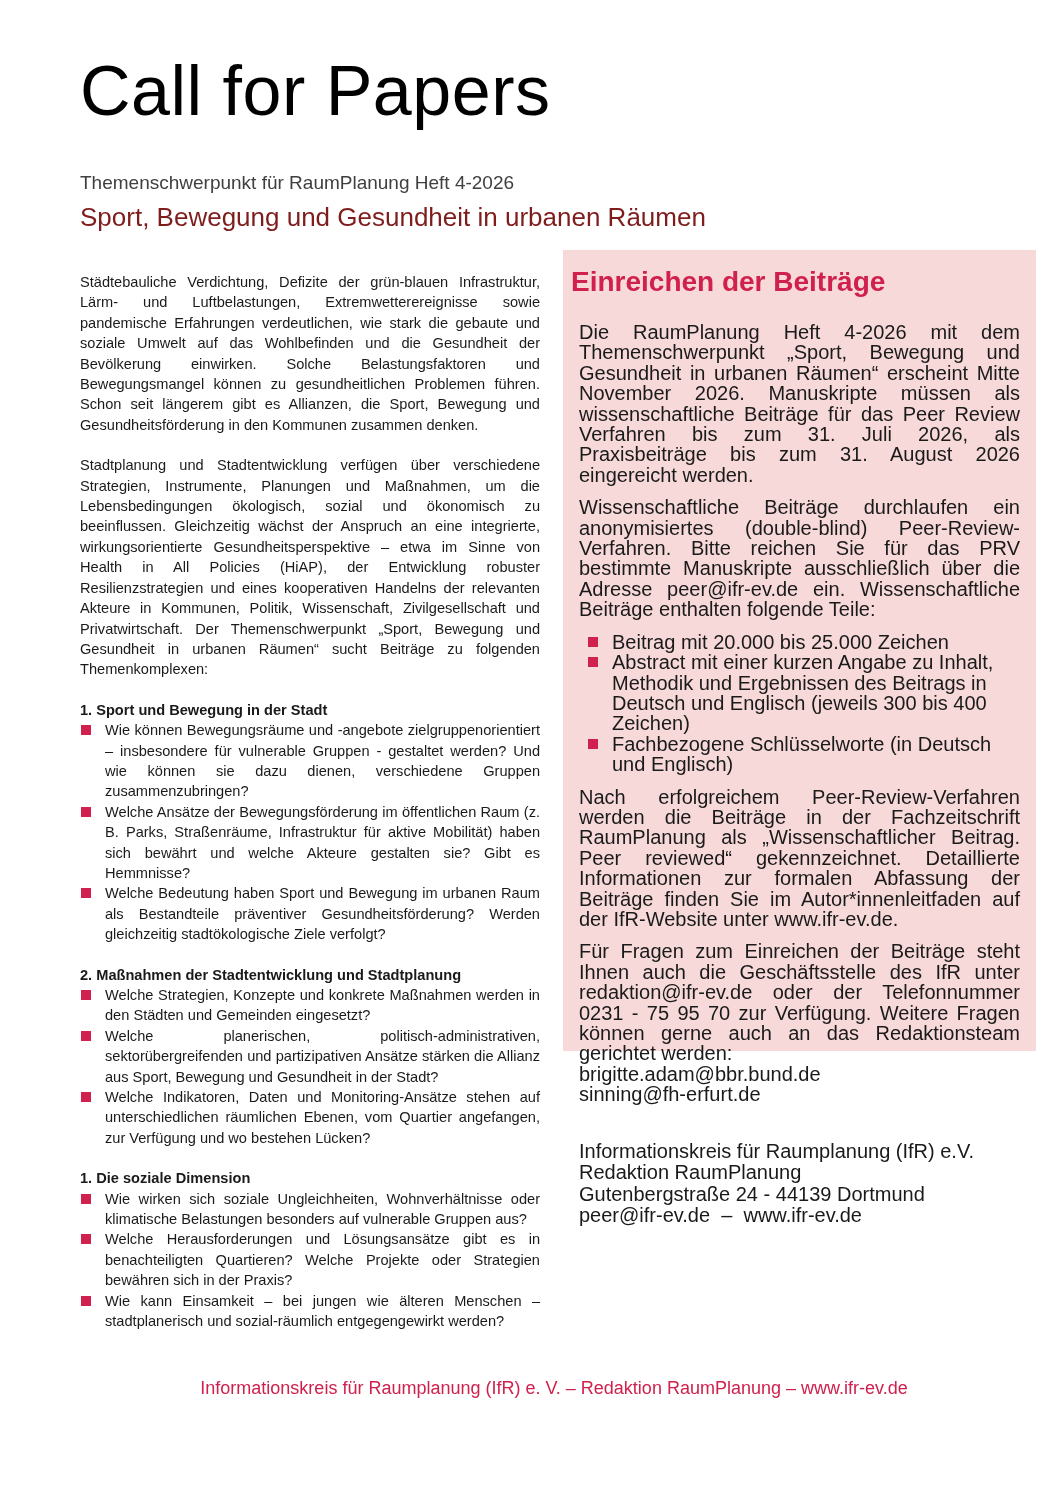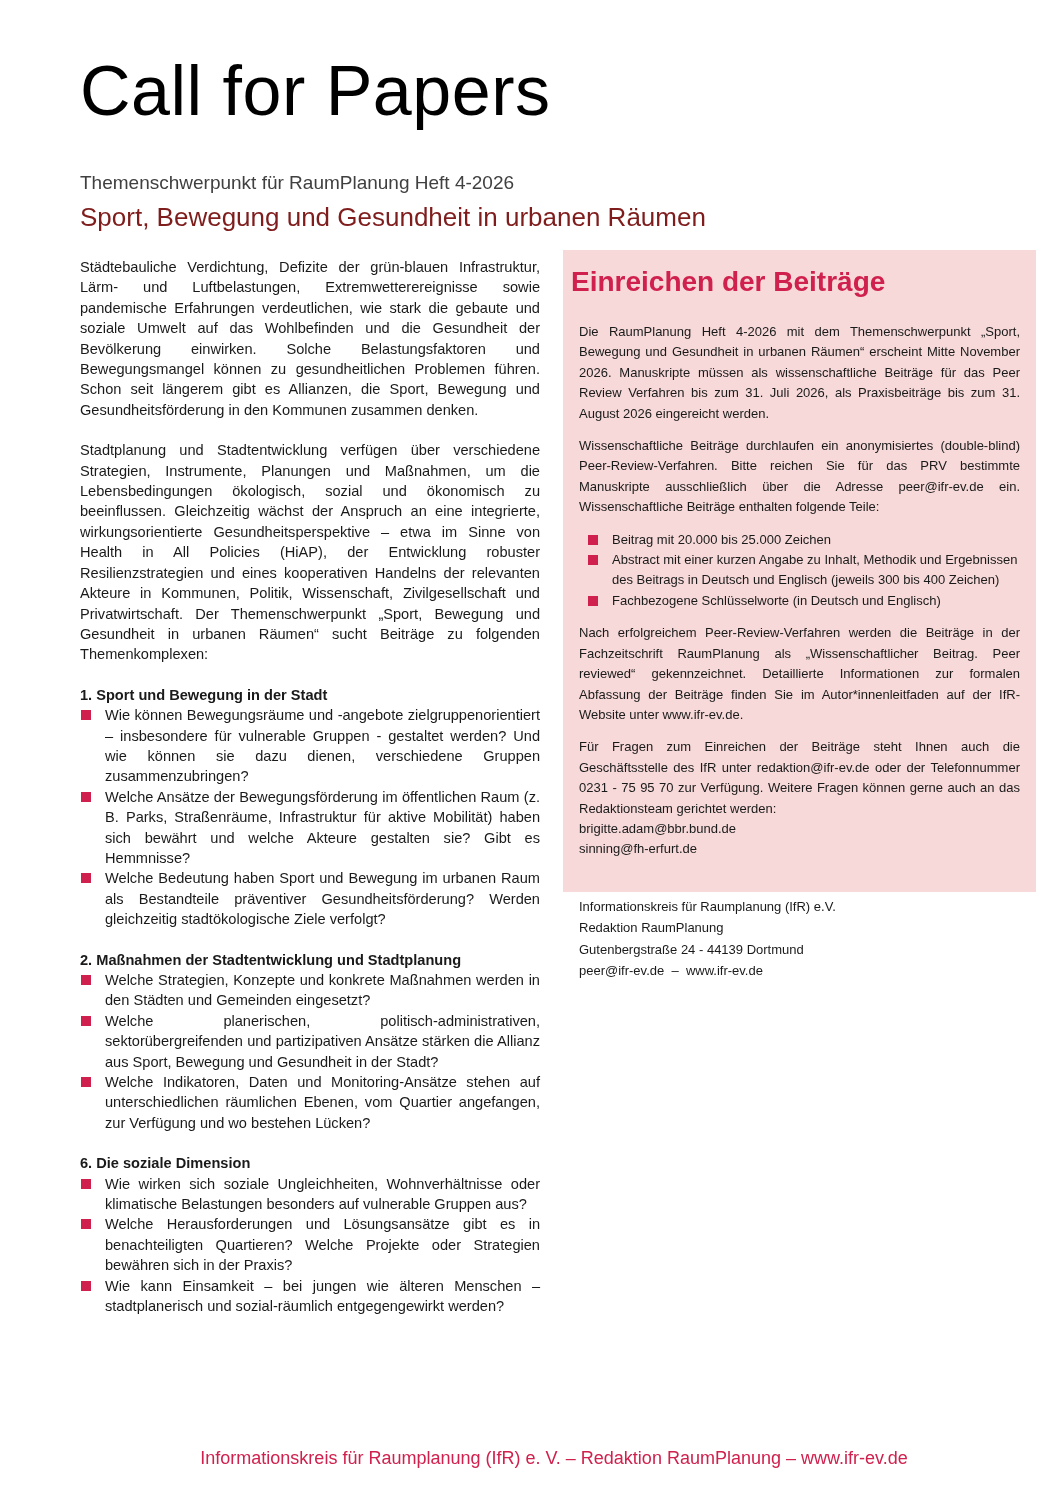--- a/index.html
+++ b/index.html
@@ -2,35 +2,35 @@
 <html><head>
 <meta charset="utf-8">
 <style>
   * { margin:0; padding:0; box-sizing:border-box; }
   html, body { width:1058px; height:1497px; background:#ffffff; overflow:hidden; }
   body { position:relative; font-family:"DejaVu Sans", sans-serif; color:#1a1a1a; }
   .title { position:absolute; left:80px; top:56px; font-size:70px; font-weight:300; letter-spacing:0.5px; line-height:1; color:#000000; font-family:"Liberation Sans", sans-serif; }
   .subtitle1 { position:absolute; left:80px; top:172px; font-size:19px; color:#404040; font-family:"Liberation Sans", sans-serif; }
   .subtitle2 { position:absolute; left:80px; top:202px; font-size:26px; color:#7f1d1d; font-family:"Liberation Sans", sans-serif; }
   .left-col { position:absolute; left:80px; top:257px; width:460px; font-size:14.6px; line-height:20.4px; font-family:"Liberation Sans", sans-serif; }
-  .para { text-align:justify; margin-bottom:20px; hyphens:auto; }
+  .para { text-align:justify; margin-bottom:20px; hyphens:auto;margin-top:15px; }
   .section-title { font-weight:bold; margin-top:0; }
   .section { margin-bottom:20px; }
   ul.bullets { list-style:none; }
   ul.bullets li { position:relative; padding-left:25px; text-align:justify; }
   ul.bullets li .bullet { position:absolute; left:1px; top:5px; width:10px; height:10px; background:#d0204d; }
-  .box { position:absolute; left:563px; top:250px; width:473px; height:642px; background:#f6d9d8; padding:14px 16px 0 16px; }
+  .box { position:absolute; left:563px; top:250px; width:473px; height:801px; background:#f6d9d8; padding:14px 16px 0 16px; }
   .box-title { font-size:28px; color:#d0204d; font-family:"Liberation Sans", sans-serif; margin-left:-8px; margin-bottom:22px; line-height:36px; }
-  .box-body { font-size:13px; line-height:20.4px; font-family:"Liberation Sans", sans-serif; }
+  .box-body { font-size:20px; line-height:20.4px; font-family:"Liberation Sans", sans-serif; }
   .box-para { text-align:justify; margin-bottom:12px; }
   .box ul.bullets { margin-left:8px; margin-bottom:12px; }
   .box ul.bullets li { text-align:left; }
   .contact { margin-top:36px; line-height:21.5px; }
   .contact div { white-space:nowrap; }
-  .footer { position:absolute; left:0; width:1058px; top:1448px; text-align:center; font-size:18px; color:#d0204d; font-family:"Liberation Sans", sans-serif; padding-left:50px; }
+  .footer { position:absolute; left:0; width:1058px; top:1378px; text-align:center; font-size:18px; color:#d0204d; font-family:"Liberation Sans", sans-serif; padding-left:50px; }
 </style>
 </head>
 <body>
 
 <h1 class="title">Call for Papers</h1>
 <div class="subtitle1">Themenschwerpunkt für RaumPlanung Heft 4-2026</div>
 <div class="subtitle2">Sport, Bewegung und Gesundheit in urbanen Räumen</div>
 
 <div class="left-col">
   <p class="para">Städtebauliche Verdichtung, Defizite der grün-blauen Infrastruktur, Lärm- und Luftbelastungen, Extremwetterereignisse sowie pandemische Erfahrungen verdeutlichen, wie stark die gebaute und soziale Umwelt auf das Wohlbefinden und die Gesundheit der Bevölkerung einwirken. Solche Belastungsfaktoren und Bewegungsmangel können zu gesundheitlichen Problemen führen. Schon seit längerem gibt es Allianzen, die Sport, Bewegung und Gesundheitsförderung in den Kommunen zusammen denken.</p>
@@ -48,21 +48,21 @@
   <div class="section">
     <div class="section-title">2. Maßnahmen der Stadtentwicklung und Stadtplanung</div>
     <ul class="bullets">
       <li><span class="bullet"></span><span>Welche Strategien, Konzepte und konkrete Maßnahmen werden in den Städten und Gemeinden eingesetzt?</span></li>
       <li><span class="bullet"></span><span>Welche planerischen, politisch-administrativen, sektorübergreifenden und partizipativen Ansätze stärken die Allianz aus Sport, Bewegung und Gesundheit in der Stadt?</span></li>
       <li><span class="bullet"></span><span>Welche Indikatoren, Daten und Monitoring-Ansätze stehen auf unterschiedlichen räumlichen Ebenen, vom Quartier angefangen, zur Verfügung und wo bestehen Lücken?</span></li>
     </ul>
   </div>
 
   <div class="section">
-    <div class="section-title">6. Die soziale Dimension</div>
+    <div class="section-title">1. Die soziale Dimension</div>
     <ul class="bullets">
       <li><span class="bullet"></span><span>Wie wirken sich soziale Ungleichheiten, Wohnverhältnisse oder klimatische Belastungen besonders auf vulnerable Gruppen aus?</span></li>
       <li><span class="bullet"></span><span>Welche Herausforderungen und Lösungsansätze gibt es in benachteiligten Quartieren? Welche Projekte oder Strategien bewähren sich in der Praxis?</span></li>
       <li><span class="bullet"></span><span>Wie kann Einsamkeit – bei jungen wie älteren Menschen – stadtplanerisch und sozial-räumlich entgegengewirkt werden?</span></li>
     </ul>
   </div>
 </div>
 
 <aside class="box">
   <h2 class="box-title">Einreichen der Beiträge</h2>

